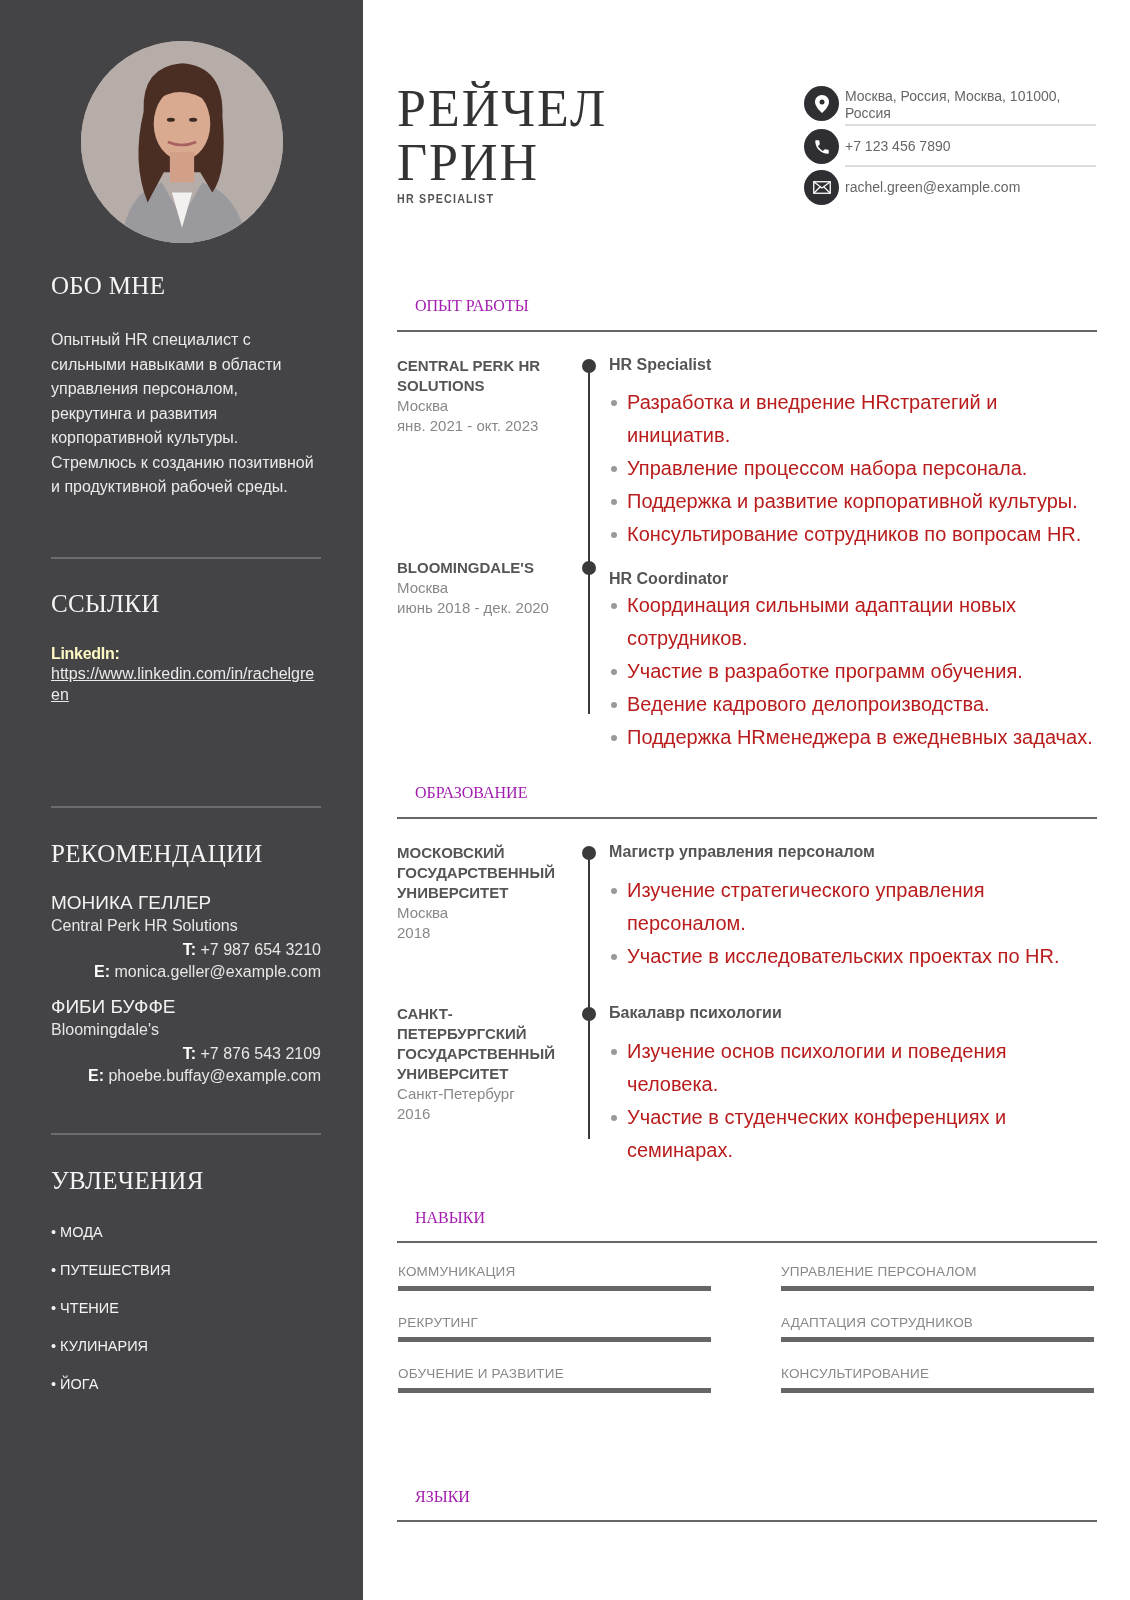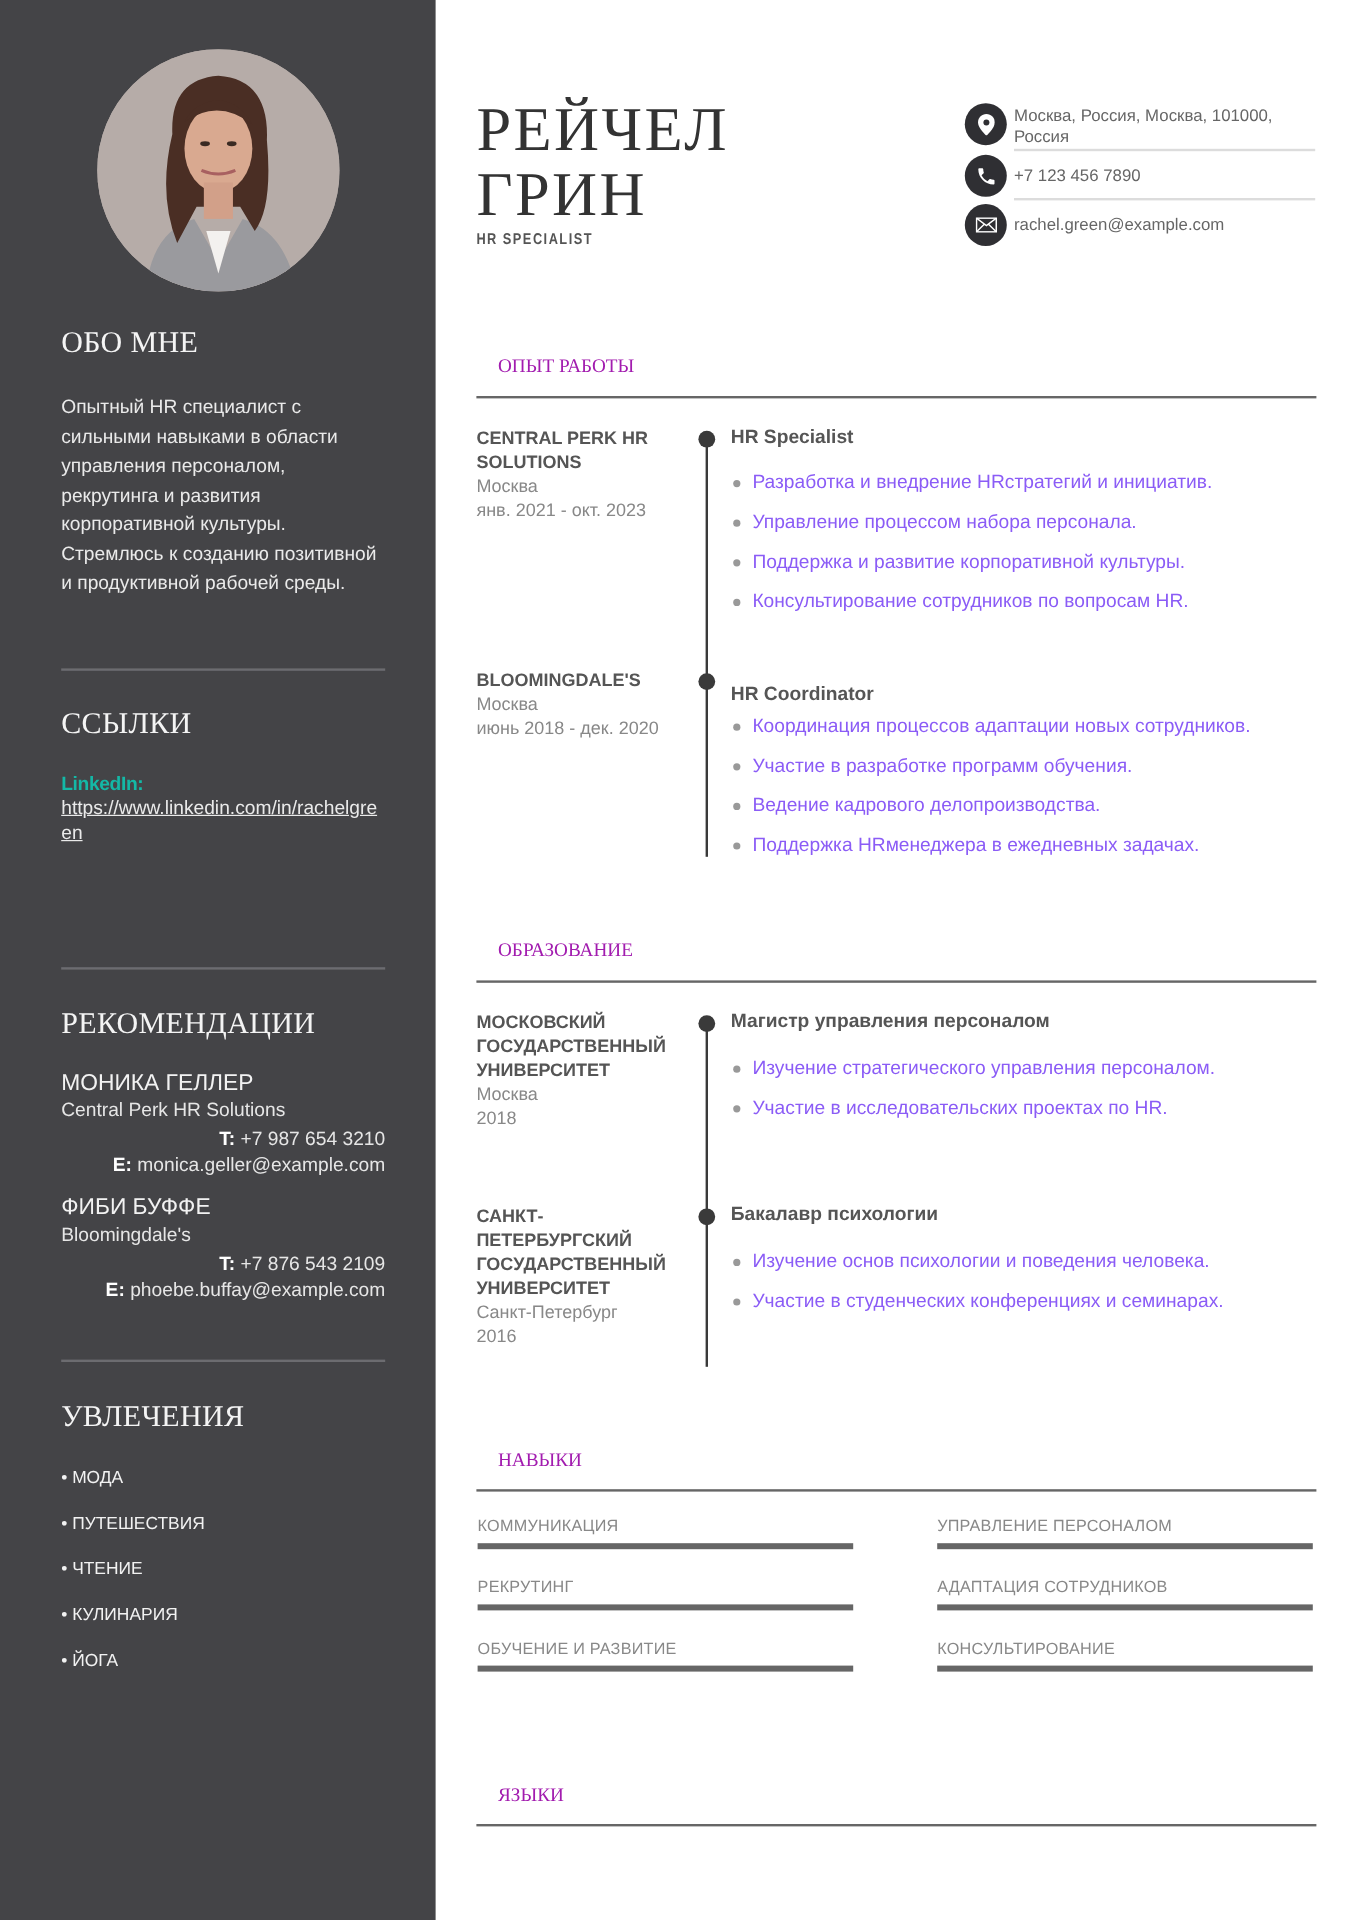--- a/index.html
+++ b/index.html
@@ -7,21 +7,21 @@
   body { position: relative; font-family: "Liberation Sans", sans-serif; color: #333; }
 
   
   .sidebar { position: absolute; left: 0; top: 0; width: 363px; height: 1600px; background: #444447; color: #f2f2f2; }
   .photo { position: absolute; left: 81px; top: 41px; width: 202px; height: 202px; border-radius: 50%; overflow: hidden; background: #b8aeab; }
   .photo svg { width: 100%; height: 100%; display: block; }
   .side-inner { position: absolute; left: 51px; width: 270px; }
   .side-heading { font-family: "Liberation Serif", serif; font-size: 25px; color: #f4f4f4; letter-spacing: 0.3px; }
   .side-text { font-size: 16px; line-height: 24.5px; color: #eaeaea; }
   .side-divider { position: absolute; left: 51px; width: 270px; height: 2px; background: #6c6c70; }
-  .link-label { font-weight: bold; font-size: 16px; color: #14b8a6; letter-spacing: -0.3px; }
+  .link-label { font-weight: bold; font-size: 16px; color: #fef9c3; letter-spacing: -0.3px; }
   .link-url { font-size: 16px; color: #eaeaea; text-decoration: underline; line-height: 21px; word-break: break-all; display: block; }
   .ref-name { font-size: 19px; color: #f2f2f2; }
   .ref-company { font-size: 16px; color: #e6e6e6; margin-top: 3px; }
   .ref-line { font-size: 16px; color: #e6e6e6; line-height: 22px; text-align: right; }
   .ref-line b { color: #fff; }
   .hobby { font-size: 14.5px; color: #f2f2f2; position: absolute; left: 0; }
 
   
   .name { position: absolute; left: 397px; top: 82px; font-family: "Liberation Serif", serif; font-size: 52px; line-height: 54px; color: #333; letter-spacing: 2px; }
   .role { position: absolute; left: 397px; top: 191px; font-size: 13px; font-weight: bold; color: #555; letter-spacing: 1.5px; transform: scaleX(0.82); transform-origin: left; }
@@ -36,21 +36,21 @@
 
   .timeline { position: absolute; left: 588px; width: 2px; background: #3a3a3a; }
   .dot { position: absolute; left: 582px; width: 14px; height: 14px; border-radius: 50%; background: #3a3a3a; }
 
   .entry-org { position: absolute; left: 397px; width: 160px; font-size: 15px; line-height: 20px; }
   .org-name { font-weight: bold; color: #555; text-transform: uppercase; display: block; }
   .org-meta { color: #888; display: block; }
 
   .entry-title { position: absolute; left: 609px; font-size: 16px; font-weight: bold; color: #555; }
   .bullets { position: absolute; left: 609px; width: 490px; list-style: none; }
-  .bullets li { font-size: 16px; color: #8b5cf6; line-height: 33px; position: relative; padding-left: 18px; }
+  .bullets li { font-size: 20px; color: #b91c1c; line-height: 33px; position: relative; padding-left: 18px; }
   .bullets li::before { content: ""; position: absolute; left: 2px; top: 14px; width: 6px; height: 6px; border-radius: 50%; background: #999; }
 
   .skill { position: absolute; width: 313px; }
   .skill-label { font-size: 13.5px; color: #888; letter-spacing: 0.2px; }
   .skill-bar { margin-top: 7px; height: 5px; background: #666; }
 </style>
 </head>
 <body>
 
 <aside class="sidebar">
@@ -163,21 +163,21 @@
 </ul>
 
 <div class="entry-org" style="top:558px;">
   <span class="org-name">BLOOMINGDALE'S</span>
   <span class="org-meta">Москва</span>
   <span class="org-meta">июнь 2018 - дек. 2020</span>
 </div>
 <div class="dot" style="top:561px;"></div>
 <div class="entry-title" style="top:570px;">HR Coordinator</div>
 <ul class="bullets" style="top:589px;">
-  <li>Координация процессов адаптации новых сотрудников.</li>
+  <li>Координация сильными адаптации новых сотрудников.</li>
   <li>Участие в разработке программ обучения.</li>
   <li>Ведение кадрового делопроизводства.</li>
   <li>Поддержка HRменеджера в ежедневных задачах.</li>
 </ul>
 
 <div class="section-title" style="top:784px;">ОБРАЗОВАНИЕ</div>
 <div class="section-rule" style="top:817px;"></div>
 <div class="timeline" style="top:853px; height:286px;"></div>
 
 <div class="entry-org" style="top:843px;">

